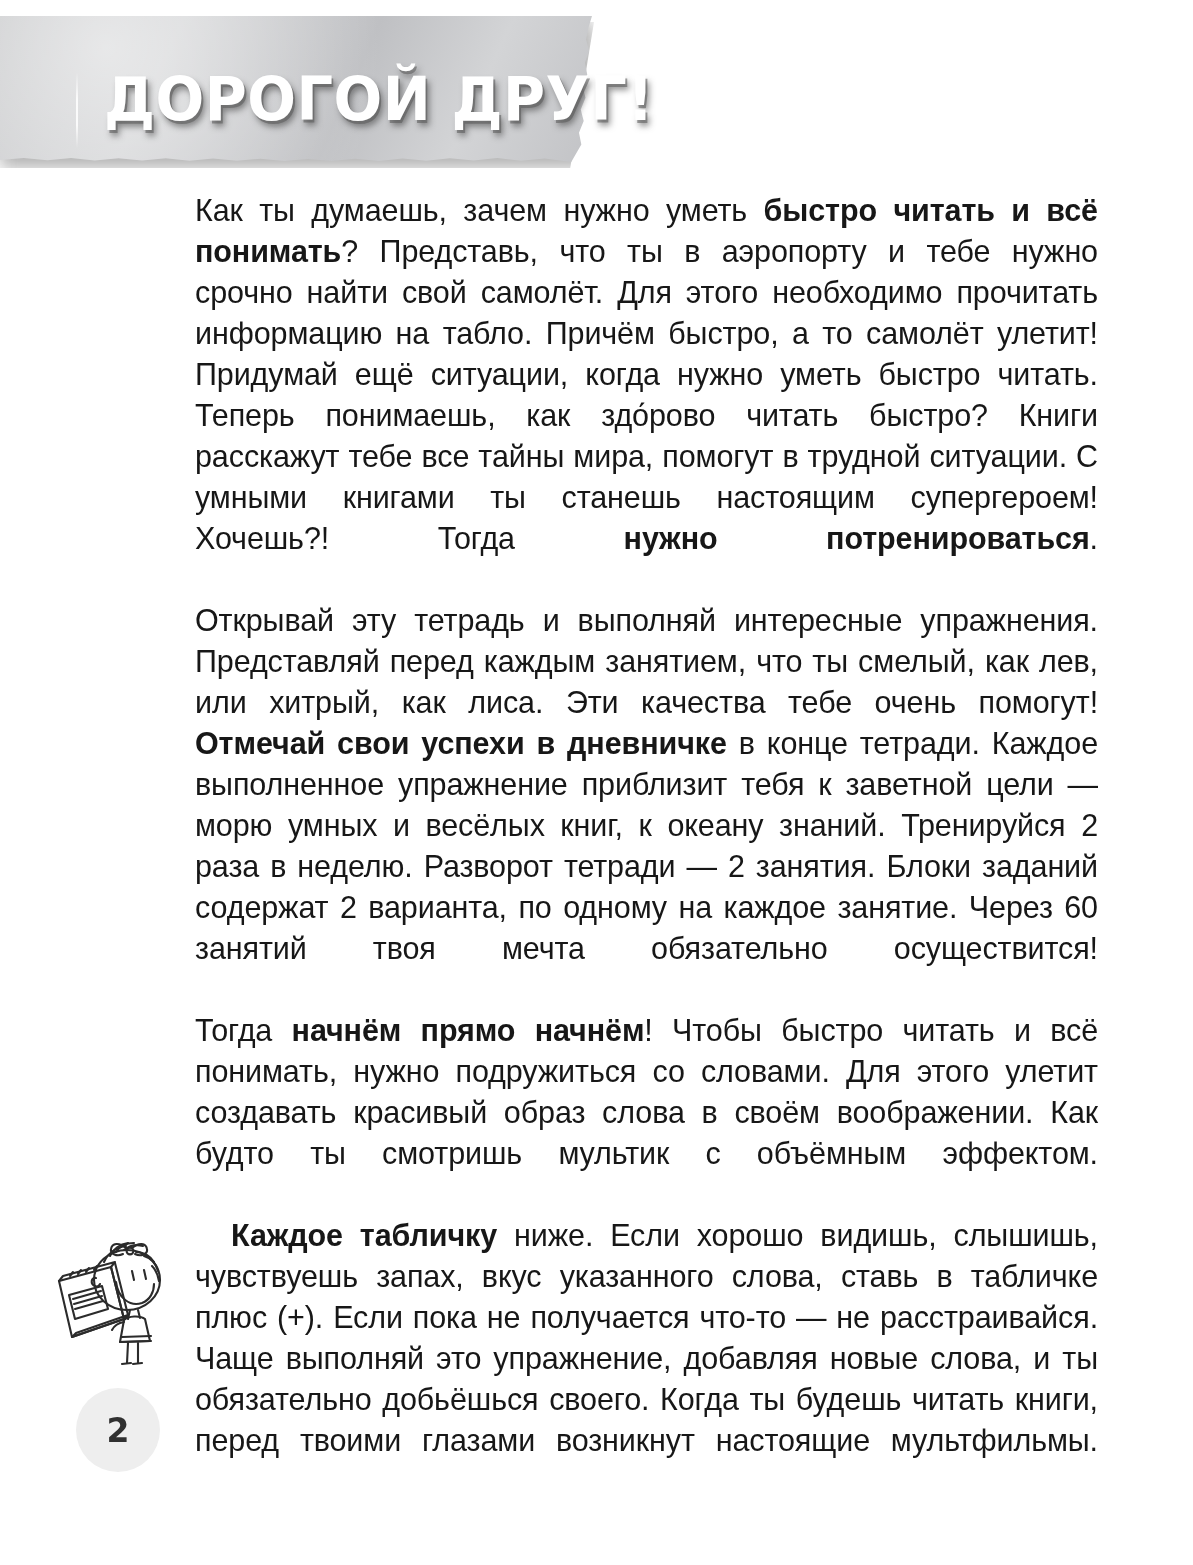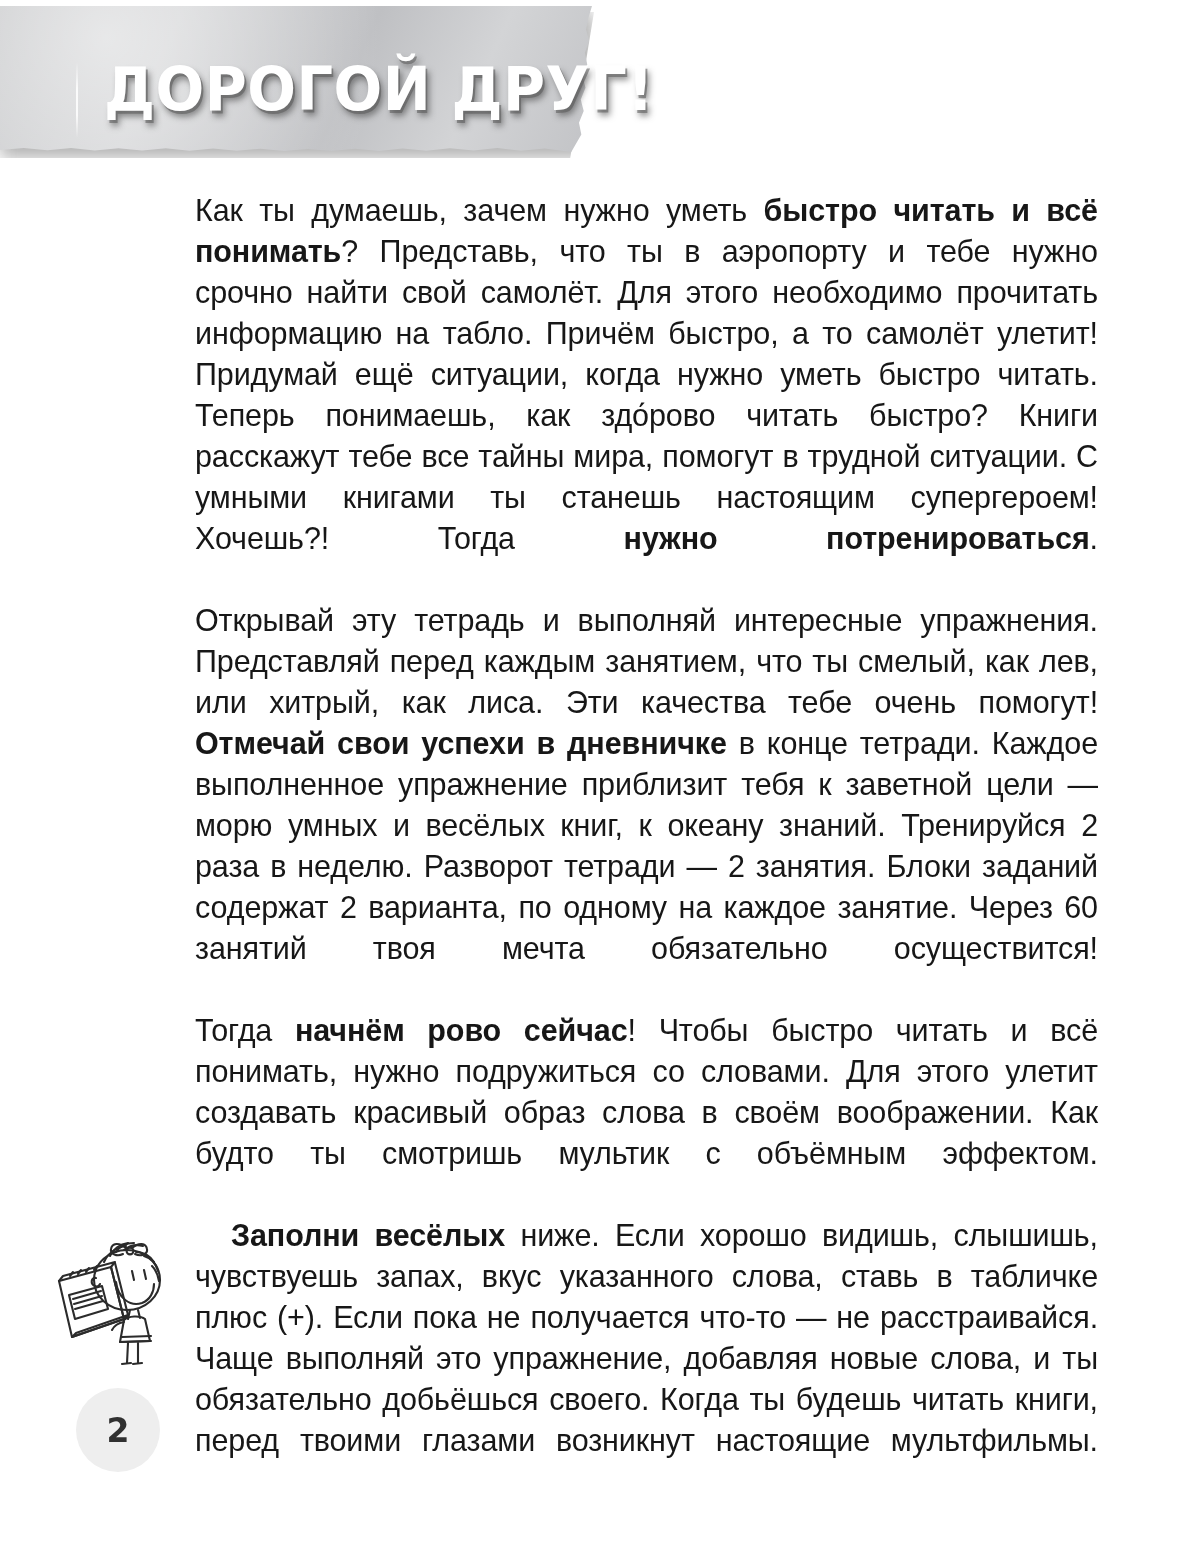--- a/index.html
+++ b/index.html
@@ -13,21 +13,21 @@
     position: relative;
     overflow: hidden;
     font-family: "Liberation Sans", "DejaVu Sans", sans-serif;
     color: #1a1a1a;
   }
 
   
   #header-banner {
     position: absolute;
     left: 0;
-    top: 6px;
+    top: 16px;
     width: 600px;
     height: 150px;
     text-decoration: underline;
   }
   .banner-shadow {
     position: absolute;
     left: 0;
     top: 6px;
     width: 594px;
     height: 146px;
@@ -147,22 +147,22 @@
 <div id="header-banner">
   <div class="banner-shadow"></div>
   <div class="banner-paper"></div>
   <div class="banner-fold"></div>
   <div id="banner-title">ДОРОГОЙ ДРУГ!</div>
 </div>
 
 <div id="body-text">
     <p><span>Как ты думаешь, зачем нужно уметь </span><b>быстро читать и всё понимать</b><span>? Представь, что ты в аэропорту и тебе нужно срочно найти свой самолёт. Для этого необходимо прочитать информацию на табло. Причём быстро, а то самолёт улетит! Придумай ещё ситуации, когда нужно уметь быстро читать. Теперь понимаешь, как здо́рово читать быстро? Книги расскажут тебе все тайны мира, помогут в трудной ситуации. С умными книгами ты станешь настоящим супергероем! Хочешь?! Тогда </span><b>нужно потренироваться</b><span>.</span></p>
     <p><span>Открывай эту тетрадь и выполняй интересные упражнения. Представляй перед каждым занятием, что ты смелый, как лев, или хитрый, как лиса. Эти качества тебе очень помогут! </span><b>Отмечай свои успехи в дневничке</b><span> в конце тетради. Каждое выполненное упражнение приблизит тебя к заветной цели — морю умных и весёлых книг, к океану знаний. Тренируйся 2 раза в неделю. Разворот тетради — 2 занятия. Блоки заданий содержат 2 варианта, по одному на каждое занятие. Через 60 занятий твоя мечта обязательно осуществится!</span></p>
-    <p><span>Тогда </span><b>начнём рово сейчас</b><span>! Чтобы быстро читать и всё понимать, нужно подружиться со словами. Для этого улетит создавать красивый образ слова в своём воображении. Как будто ты смотришь мультик с объёмным эффектом.</span></p>
-    <p class="indented"><b>Заполни весёлых</b><span> ниже. Если хорошо видишь, слышишь, чувствуешь запах, вкус указанного слова, ставь в табличке плюс (+). Если пока не получается что-то — не расстраивайся. Чаще выполняй это упражнение, добавляя новые слова, и ты обязательно добьёшься своего. Когда ты будешь читать книги, перед твоими глазами возникнут настоящие мультфильмы.</span></p>
+    <p><span>Тогда </span><b>начнём прямо начнём</b><span>! Чтобы быстро читать и всё понимать, нужно подружиться со словами. Для этого улетит создавать красивый образ слова в своём воображении. Как будто ты смотришь мультик с объёмным эффектом.</span></p>
+    <p class="indented"><b>Каждое табличку</b><span> ниже. Если хорошо видишь, слышишь, чувствуешь запах, вкус указанного слова, ставь в табличке плюс (+). Если пока не получается что-то — не расстраивайся. Чаще выполняй это упражнение, добавляя новые слова, и ты обязательно добьёшься своего. Когда ты будешь читать книги, перед твоими глазами возникнут настоящие мультфильмы.</span></p>
   </div>
 
 <div id="girl-illustration">
   <svg viewBox="0 0 120 132" width="120" height="132" xmlns="http://www.w3.org/2000/svg">
     <g fill="none" stroke="#2b2b2b" stroke-width="2.1" stroke-linecap="round" stroke-linejoin="round">
 
       <ellipse cx="75" cy="42" rx="33" ry="30"></ellipse>
 
       <path d="M44 40 c-5 -1 -6 6 -1 8 c2 1 4 0 5 -2"></path>
 

